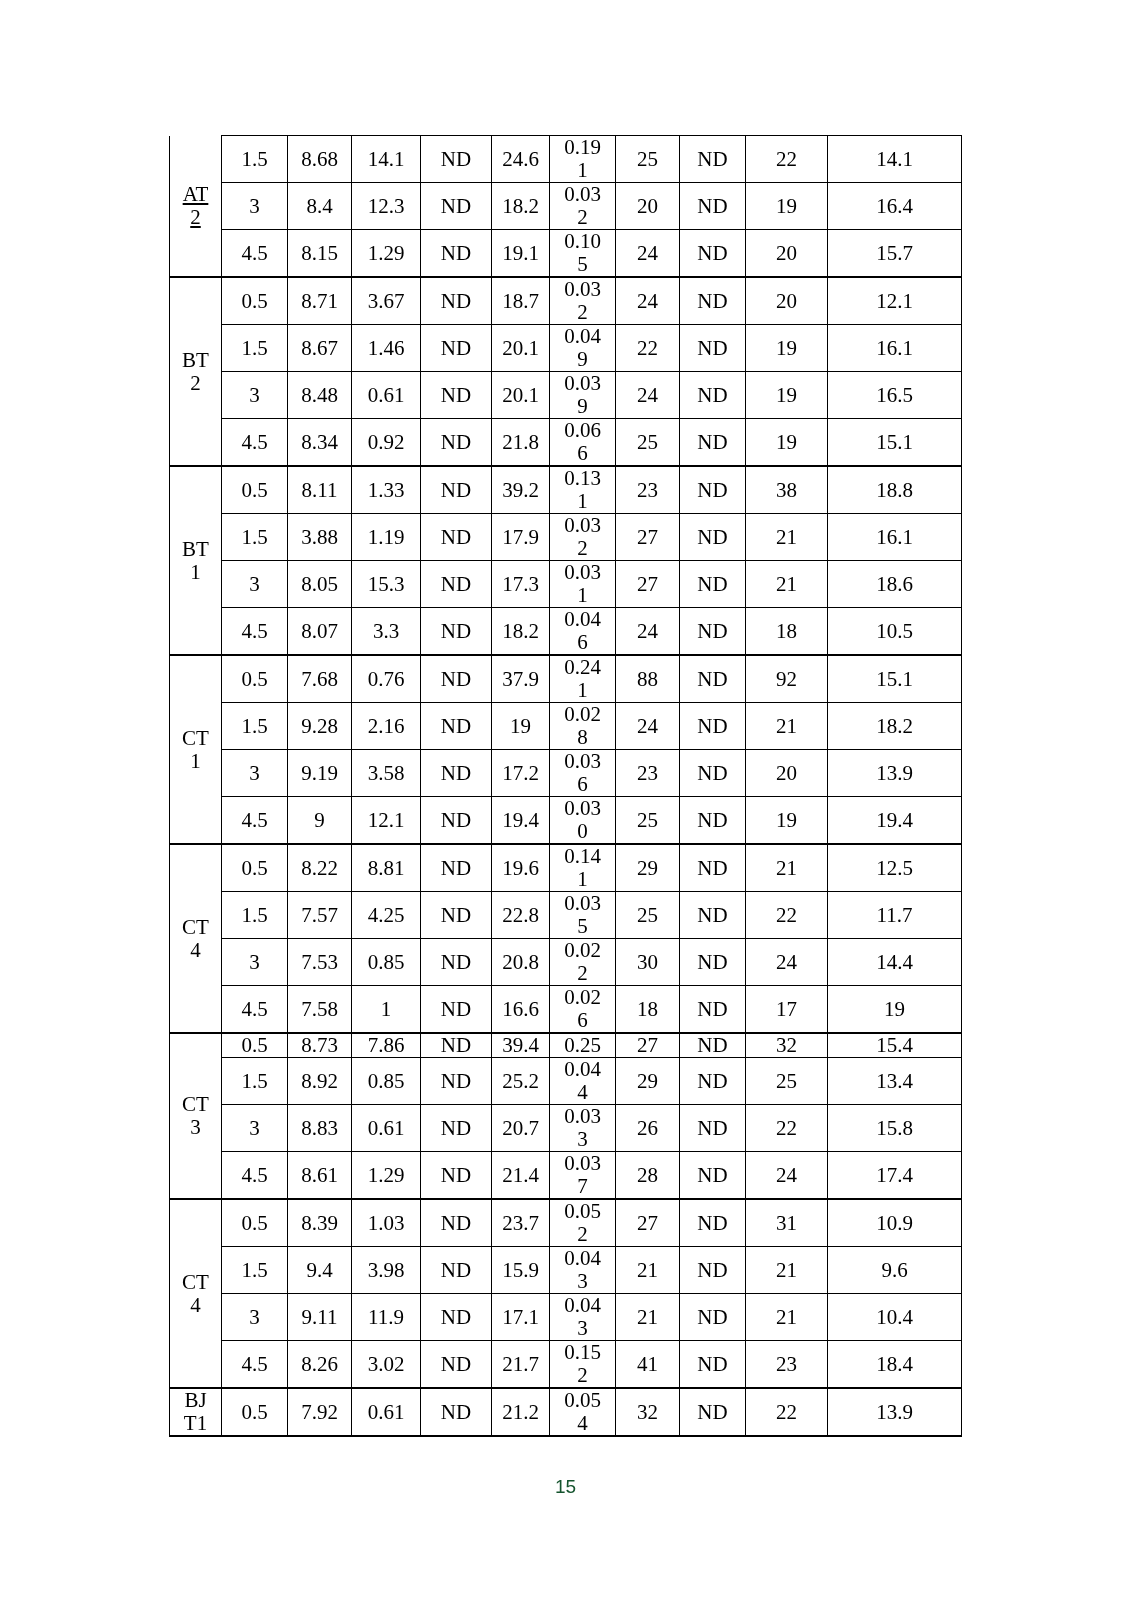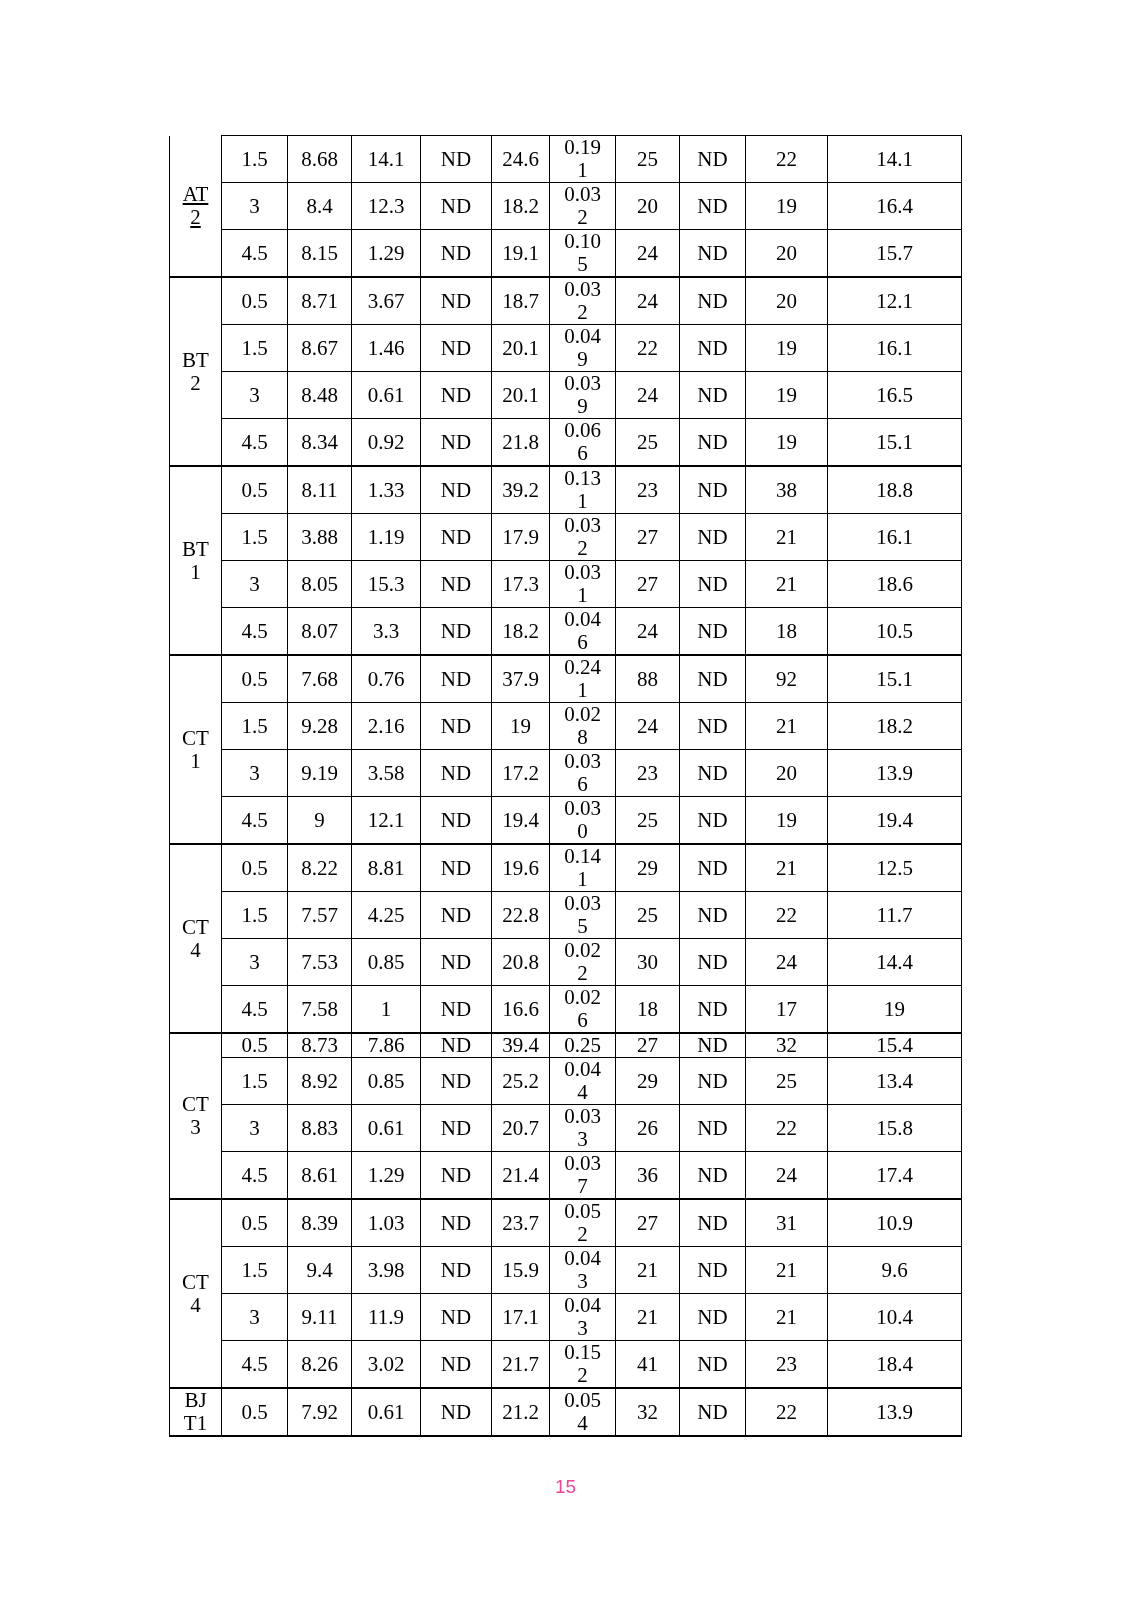--- a/index.html
+++ b/index.html
@@ -40,21 +40,21 @@
   table.data-table td.group-cell.no-top { border-top: none; text-decoration: underline; }
   table.data-table td.group-cell { padding: 0 6px; }
   .footer {
     position: absolute;
     top: 1476px;
     left: 0;
     width: 100%;
     text-align: center;
     font-family: "Liberation Sans", sans-serif;
     font-size: 19px;
-    color: #ec4899;
+    color: #14532d;
   }
 </style>
 </head>
 <body>
 
 <div class="page">
   <table class="data-table">
     <colgroup>
       <col style="width:52px">
       <col style="width:66px">
@@ -339,21 +339,21 @@
           <td>22</td>
           <td>15.8</td>
         </tr>
         <tr>
           <td>4.5</td>
           <td>8.61</td>
           <td>1.29</td>
           <td>ND</td>
           <td>21.4</td>
           <td class="narrow-cell">0.037</td>
-          <td>36</td>
+          <td>28</td>
           <td>ND</td>
           <td>24</td>
           <td>17.4</td>
         </tr>
         <tr class="group-start">
           <td class="group-cell" rowspan="4">CT 4</td>
           <td>0.5</td>
           <td>8.39</td>
           <td>1.03</td>
           <td>ND</td>

